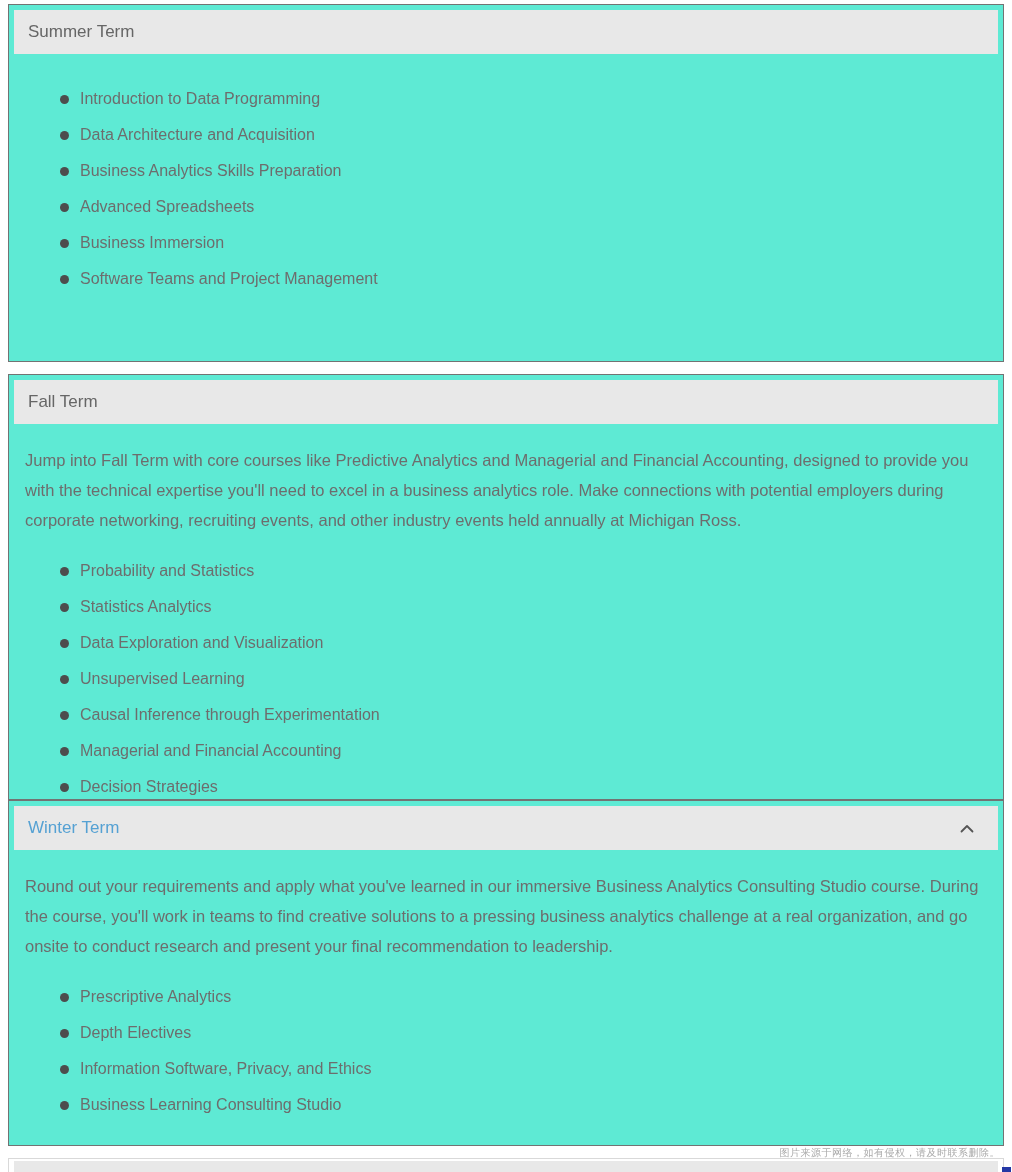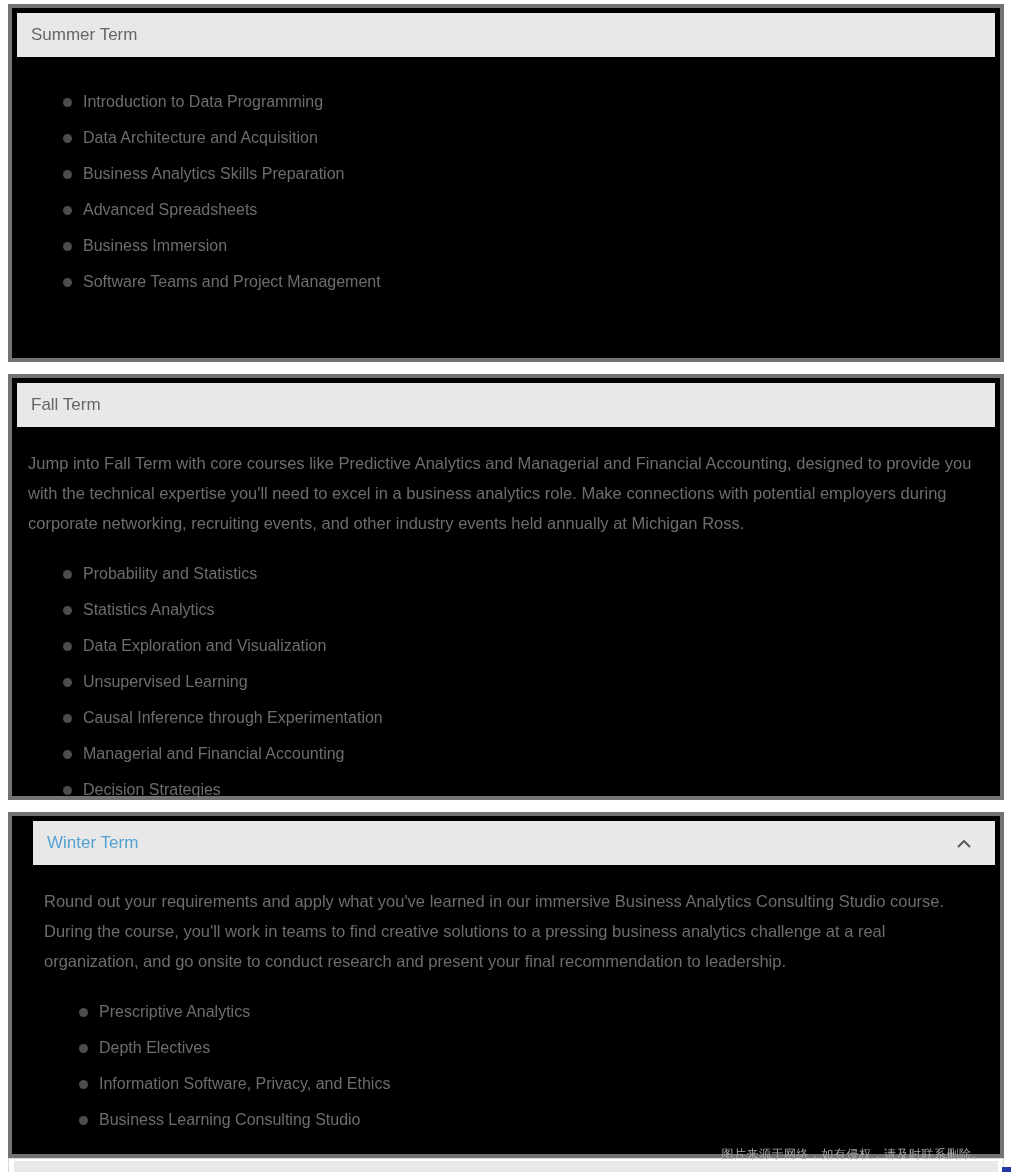--- a/index.html
+++ b/index.html
@@ -10,27 +10,27 @@
     font-family: "Liberation Sans", sans-serif;
   }
   .page {
     position: relative;
     width: 1012px; height: 1172px;
     overflow: hidden;
     background: #ffffff;
   }
   .panel {
     margin: 0 8px;
-    border: 4px solid #737373;
-    background: #000000;
+    border: 1px solid #737373;
+    background: #5eead4;
     overflow: hidden;
   }
   .panel-summer { margin-top: 4px;  height: 358px; }
   .panel-fall   { margin-top: 12px; height: 426px; }
-  .panel-winter { margin-top: 12px; height: 346px; padding-left: 16px; }
+  .panel-winter { height: 346px; }
   .panel-header {
     margin: 5px;
     background: #e8e8e8;
     padding: 12px 14px;
     font-size: 17px;
     color: #666666;
     display: flex;
     align-items: center;
     justify-content: space-between;
     cursor: pointer;
@@ -74,22 +74,22 @@
     border-bottom: none;
     background: #ffffff;
   }
   .partial-panel .partial-bar {
     margin: 2px 5px 0 5px;
     height: 14px;
     background: #e8e8e8;
   }
   .watermark {
     position: absolute;
-    right: 28px; top: 1146px;
-    font-size: 12px;
+    right: 12px; top: 1146px;
+    font-size: 10px;
     color: #aaaaaa;
     letter-spacing: 0.5px;
   }
   .corner-mark {
     position: absolute;
     right: 1px; bottom: 0;
     width: 9px; height: 5px;
     background: #2438a5;
   }
 </style>

